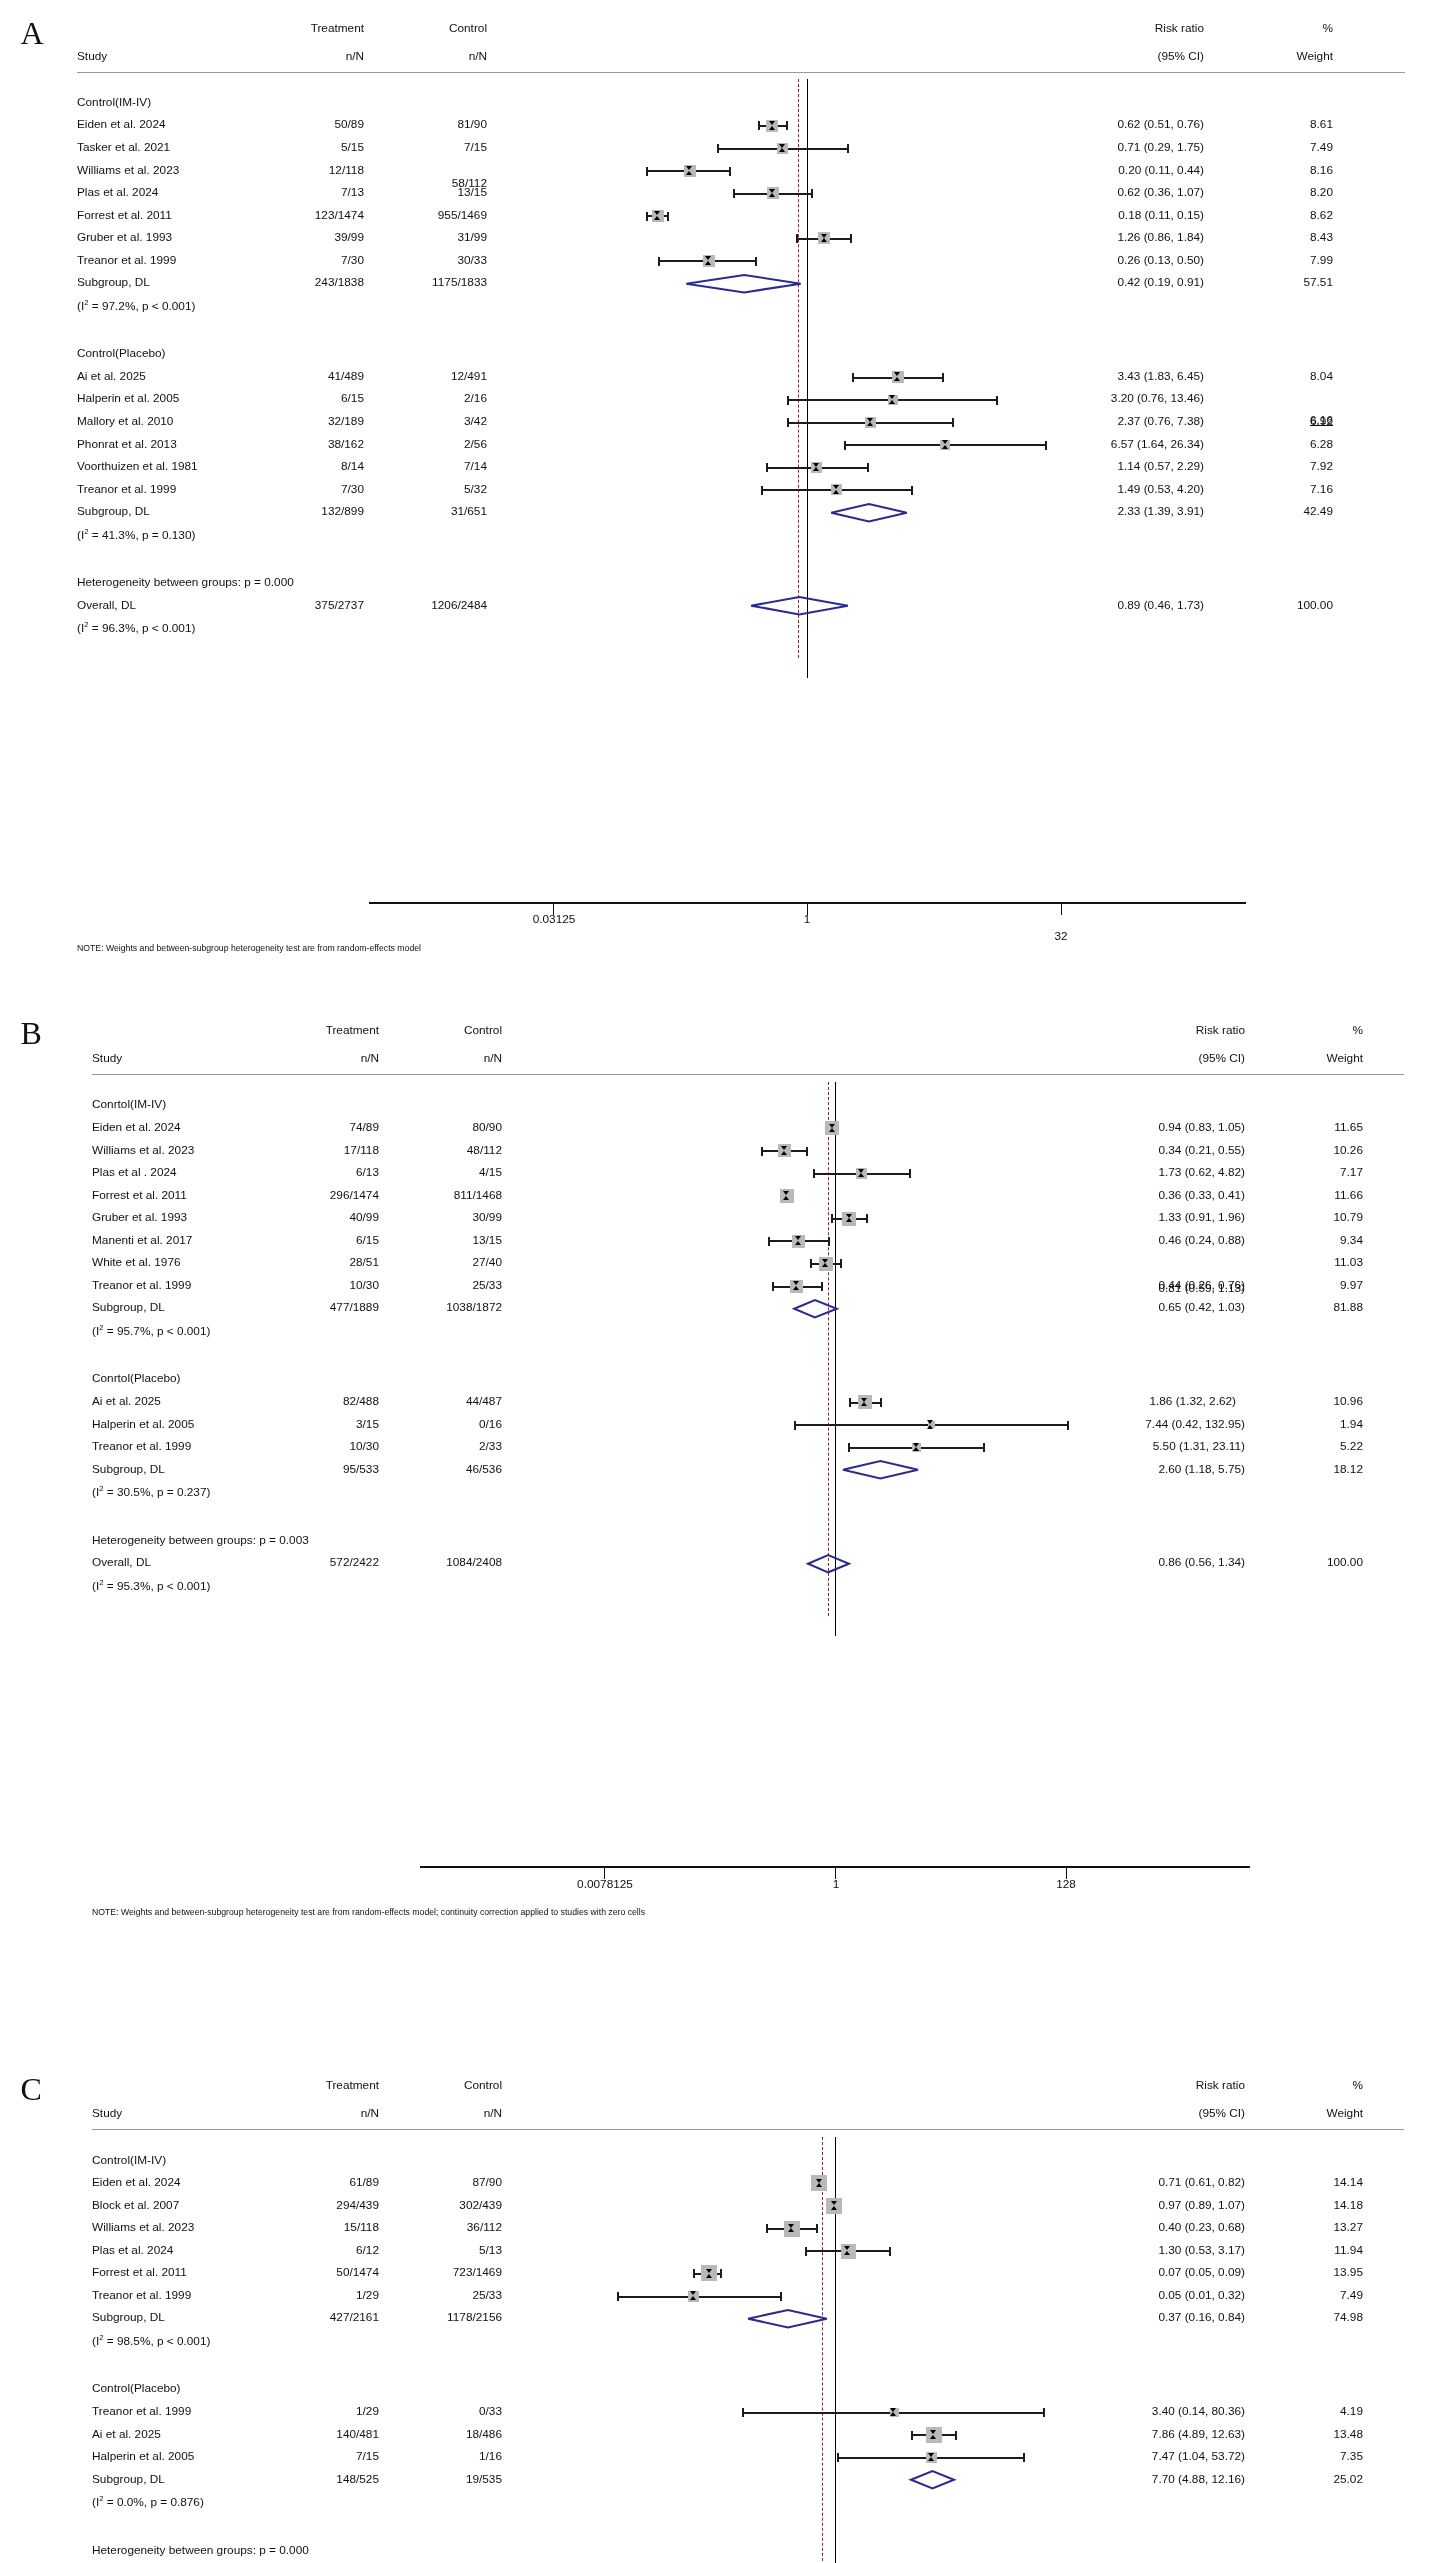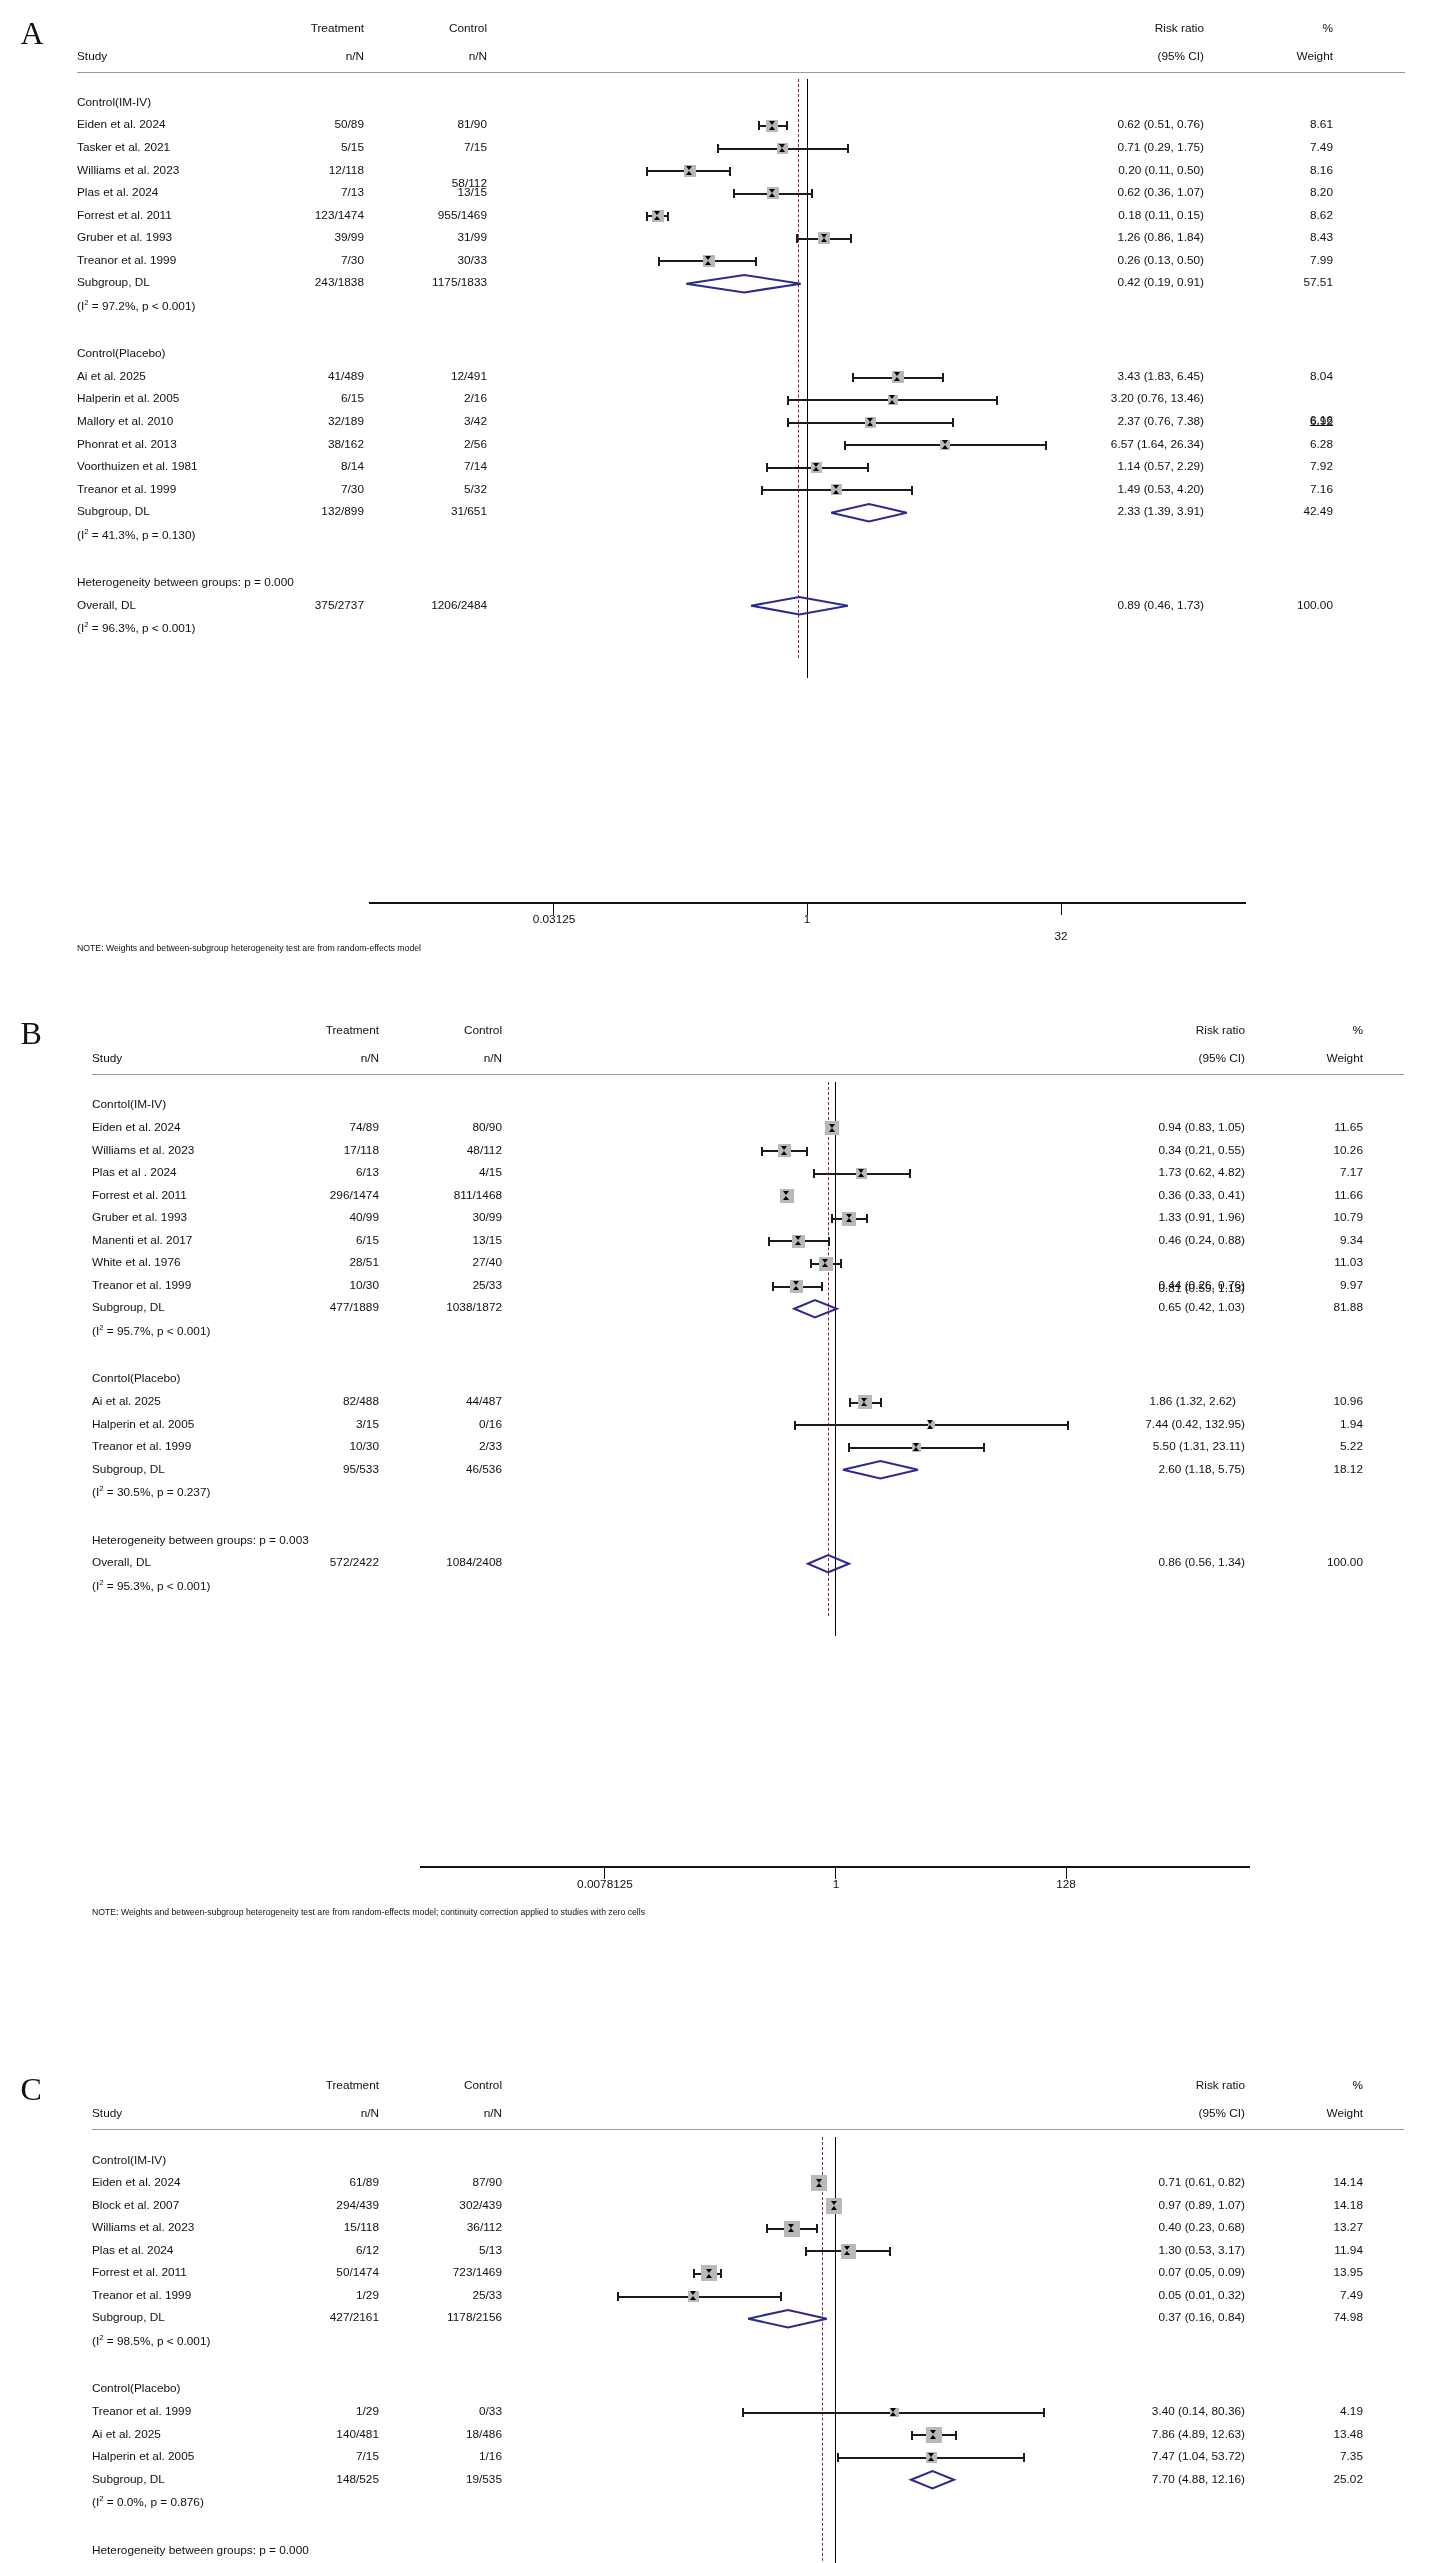--- a/index.html
+++ b/index.html
@@ -147,21 +147,21 @@
       <div class="c-wt" style="right:118px;top:140px;">7.49</div>
       <div class="ci" style="left:717px;top:148px;width:132px;"></div>
       <div class="capL" style="left:717px;top:144px;"></div>
       <div class="capR" style="left:847px;top:144px;"></div>
       <div class="marker" style="left:777px;top:143px;width:11px;height:11px;"></div>
       <div class="mkdot" style="left:779px;top:144px;"></div>
       <div class="mkdot2" style="left:779px;top:148px;"></div>
       <div class="c-study" style="left:77px;top:163px;">Williams et al. 2023</div>
       <div class="c-num" style="right:1087px;top:163px;">12/118</div>
       <div class="c-num" style="right:964px;top:176px;text-align:center;">58/112</div>
-      <div class="c-est" style="right:247px;top:163px;">0.20 (0.11, 0.50)</div>
+      <div class="c-est" style="right:247px;top:163px;">0.20 (0.11, 0.44)</div>
       <div class="c-wt" style="right:118px;top:163px;">8.16</div>
       <div class="ci" style="left:646px;top:170px;width:85px;"></div>
       <div class="capL" style="left:646px;top:167px;"></div>
       <div class="capR" style="left:729px;top:167px;"></div>
       <div class="marker" style="left:684px;top:165px;width:11.6px;height:11.6px;"></div>
       <div class="mkdot" style="left:686px;top:166px;"></div>
       <div class="mkdot2" style="left:686px;top:171px;"></div>
       <div class="c-study" style="left:77px;top:185px;">Plas et al. 2024</div>
       <div class="c-num" style="right:1087px;top:185px;">7/13</div>
       <div class="c-num" style="right:964px;top:185px;">13/15</div>

